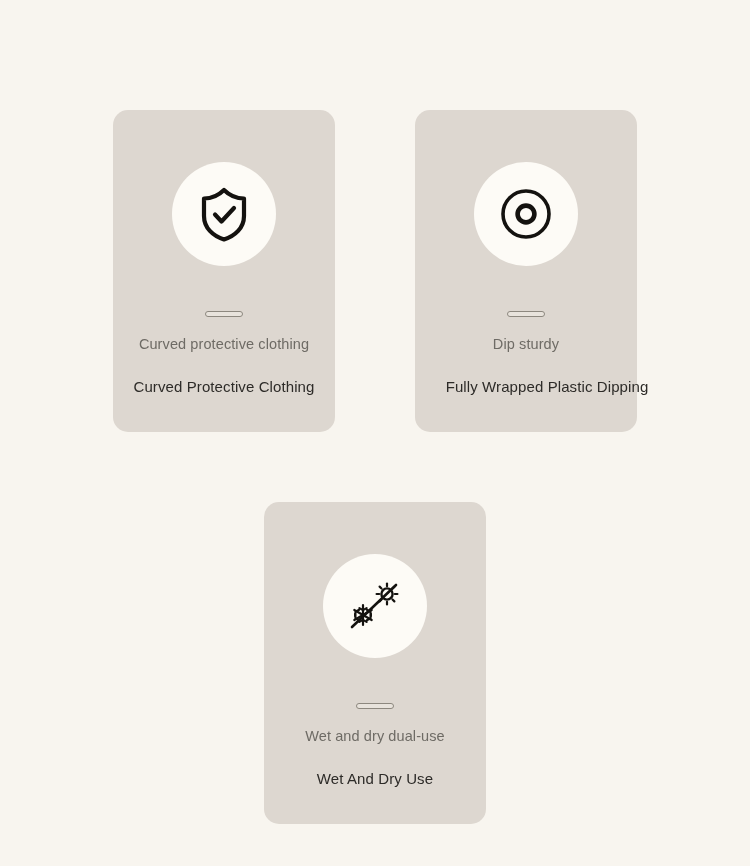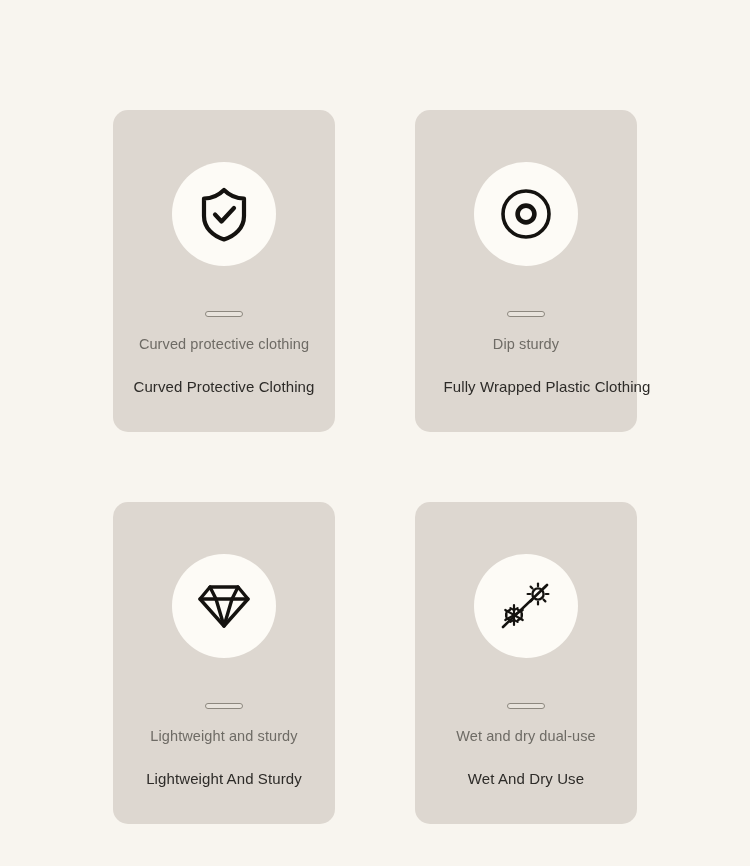--- a/index.html
+++ b/index.html
@@ -119,41 +119,27 @@
       <div class="icon-circle">
         <span>
           <svg width="54" height="54" viewBox="0 0 54 54" fill="none" stroke="#14120f">
             <circle cx="27" cy="27" r="23" stroke-width="3.6"></circle>
             <circle cx="27" cy="27" r="8.4" stroke-width="4.6"></circle>
           </svg>
         </span>
       </div>
       <div class="divider"></div>
       <div class="card-title">Dip sturdy</div>
-      <div class="card-subtitle overflow-right">Fully Wrapped Plastic Clothing</div>
+      <div class="card-subtitle overflow-right">Fully Wrapped Plastic Dipping</div>
     </div>
 
   </div>
 
   <div class="grid-row row-two">
 
-    <div class="feature-card">
-      <div class="icon-circle">
-        <span>
-          <svg width="54" height="48" viewBox="0 0 54 48" fill="none" stroke="#14120f" stroke-width="3.4" stroke-linejoin="round" stroke-linecap="round">
-            <path d="M13 5 L41 5 L51 17 L27 44 L3 17 Z"></path>
-            <path d="M3 17 L51 17"></path>
-            <path d="M13 5 L19 17 L27 44 L35 17 L41 5"></path>
-          </svg>
-        </span>
-      </div>
-      <div class="divider"></div>
-      <div class="card-title">Lightweight and sturdy</div>
-      <div class="card-subtitle">Lightweight And Sturdy</div>
-    </div>
 
     <div class="feature-card">
       <div class="icon-circle">
         <span>
           <svg width="58" height="58" viewBox="0 0 58 58" fill="none" stroke="#14120f" stroke-linecap="round" stroke-linejoin="round">
 
             <path d="M6 50 L50 8" stroke-width="2.6"></path>
 
             <circle cx="41" cy="17" r="5.6" stroke-width="2.4"></circle>
             <g stroke-width="2.2">

